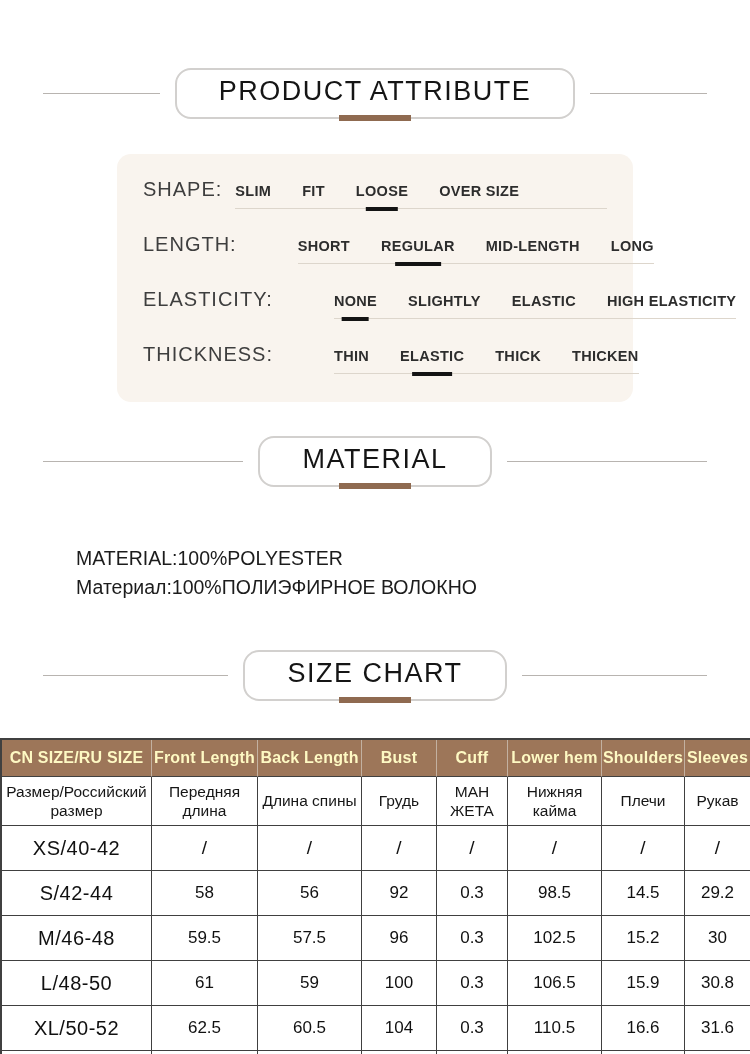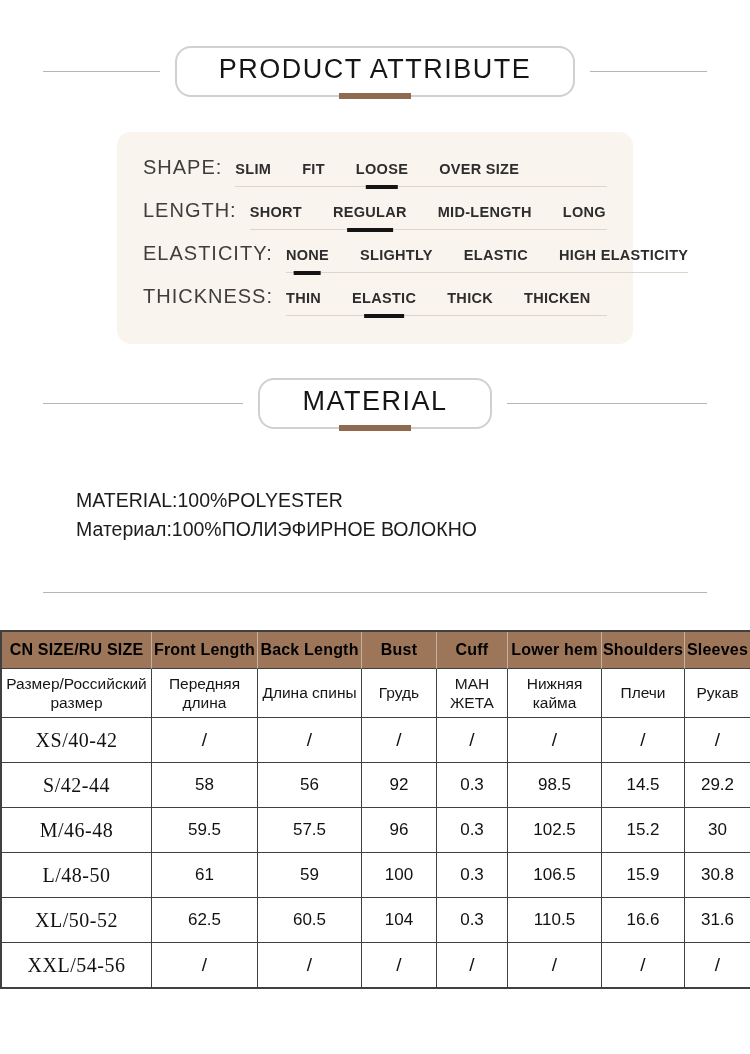--- a/index.html
+++ b/index.html
@@ -13,30 +13,30 @@
   .sec .line{flex:1;height:1px;background:#b8b4b0;}
   .sec .box{
     position:relative;margin:0 15px;border:2px solid #d2d0ce;border-radius:16px;
     padding:6px 42px 10px;font-size:27px;color:#151515;letter-spacing:1.5px;
     white-space:nowrap;background:#fff;
   }
   .sec .bar{
     position:absolute;left:50%;bottom:-4px;transform:translateX(-50%);
     width:72px;height:6px;background:#8f6a50;
   }
-  #hdr-product{padding-top:46px;}
+  #hdr-product{padding-top:68px;}
   #hdr-material{margin-top:34px;}
   #hdr-size{margin-top:48px;}
   
   .attr-box{
     width:516px;margin:35px auto 0;background:#f9f4ee;border-radius:14px;
     padding:24px 26px 28px;box-sizing:border-box;
   }
   .attr-row{display:flex;align-items:baseline;}
-  .attr-row + .attr-row{margin-top:12px;}
+  .attr-row + .attr-row{margin-top:24px;gap:48px;}
   .attr-label{
     font-size:20px;color:#3e3e3e;letter-spacing:1px;margin-right:13px;
     white-space:nowrap;
   }
   .attr-opts{
     flex:1;display:flex;gap:31px;border-bottom:1px solid #ddd6cc;
     padding-bottom:9px;font-size:14.5px;font-weight:700;color:#2d2d2d;
     letter-spacing:0.3px;
   }
   .opt{position:relative;white-space:nowrap;}
@@ -46,36 +46,36 @@
   }
   
   .material{margin:57px 0 0 76px;font-size:19.5px;color:#1c1c1c;line-height:29px;}
   
   .size-table{
     width:750px;margin-top:37px;border-collapse:separate;border-spacing:0;
     border:2px solid #404040;box-sizing:border-box;table-layout:fixed;
   }
   .size-table th,.size-table td{text-align:center;vertical-align:middle;padding:0;}
   .hdr-en th{
-    background:#9d7659;color:#000000;font-size:16px;font-weight:700;height:36px;
+    background:#9d7659;color:#fef9c3;font-size:16px;font-weight:700;height:36px;
     border-right:1px solid #c3b1a1;border-bottom:1px solid #404040;letter-spacing:0.2px;
   }
   .hdr-en th:last-child{border-right:none;}
   .hdr-ru th{
     font-size:15.5px;font-weight:400;color:#161616;height:48px;line-height:1.25;
     border-right:1px solid #404040;border-bottom:1px solid #404040;background:#fff;
   }
   .hdr-ru th:last-child{border-right:none;}
   .size-table tbody td{
     height:44px;font-size:17px;color:#111;background:#fff;
     border-right:1px solid #404040;border-bottom:1px solid #404040;
   }
   .size-table tbody td:last-child{border-right:none;}
   .size-table tbody tr:last-child td{border-bottom:none;}
-  .size-table tbody td.size-cell{font-size:20px;letter-spacing:0.5px;font-family:Liberation Serif, serif;}
+  .size-table tbody td.size-cell{font-size:20px;letter-spacing:0.5px;}
   .size-table tbody td.slash{font-size:19px;}
 </style>
 </head>
 <body>
 
 <div class="sec" id="hdr-product">
   <div class="line"></div>
   <div class="box">
     <span>PRODUCT ATTRIBUTE</span>
     <div class="bar"></div>
@@ -134,20 +134,24 @@
   <div class="line"></div>
 </div>
 
 <div class="material">
   <div>MATERIAL:100%POLYESTER</div>
   <div>Материал:100%ПОЛИЭФИРНОЕ ВОЛОКНО</div>
 </div>
 
 <div class="sec" id="hdr-size">
   <div class="line"></div>
+  <div class="box">
+    <span>SIZE CHART</span>
+    <div class="bar"></div>
+  </div>
   <div class="line"></div>
 </div>
 
 <table class="size-table">
   <colgroup>
       <col style="width: 150px;">
       <col style="width: 106px;">
       <col style="width: 104px;">
       <col style="width: 75px;">
       <col style="width: 71px;">

